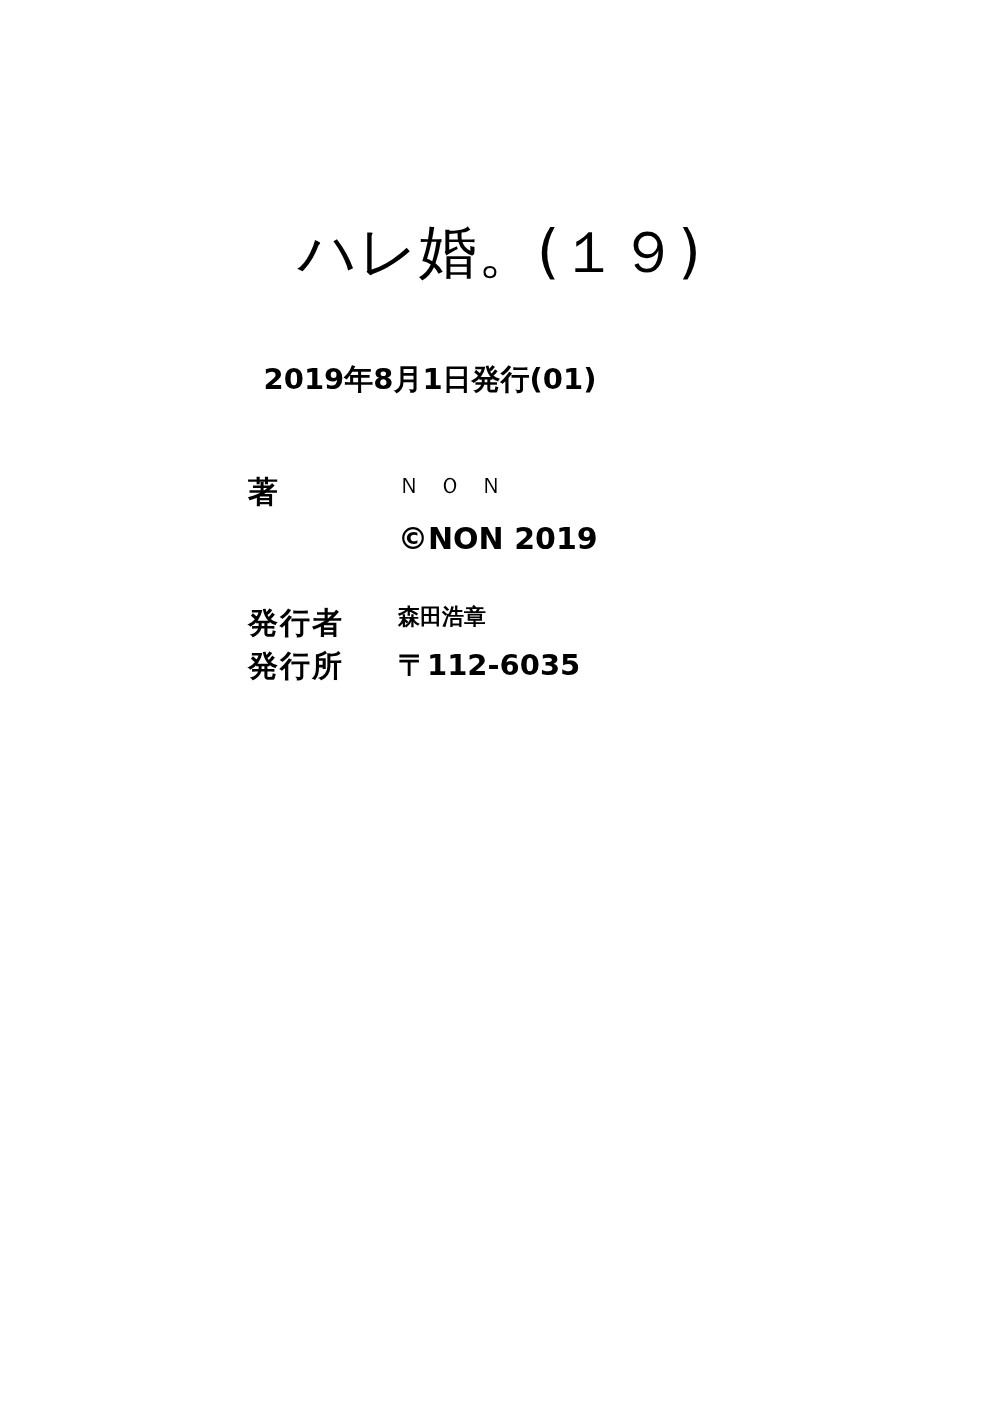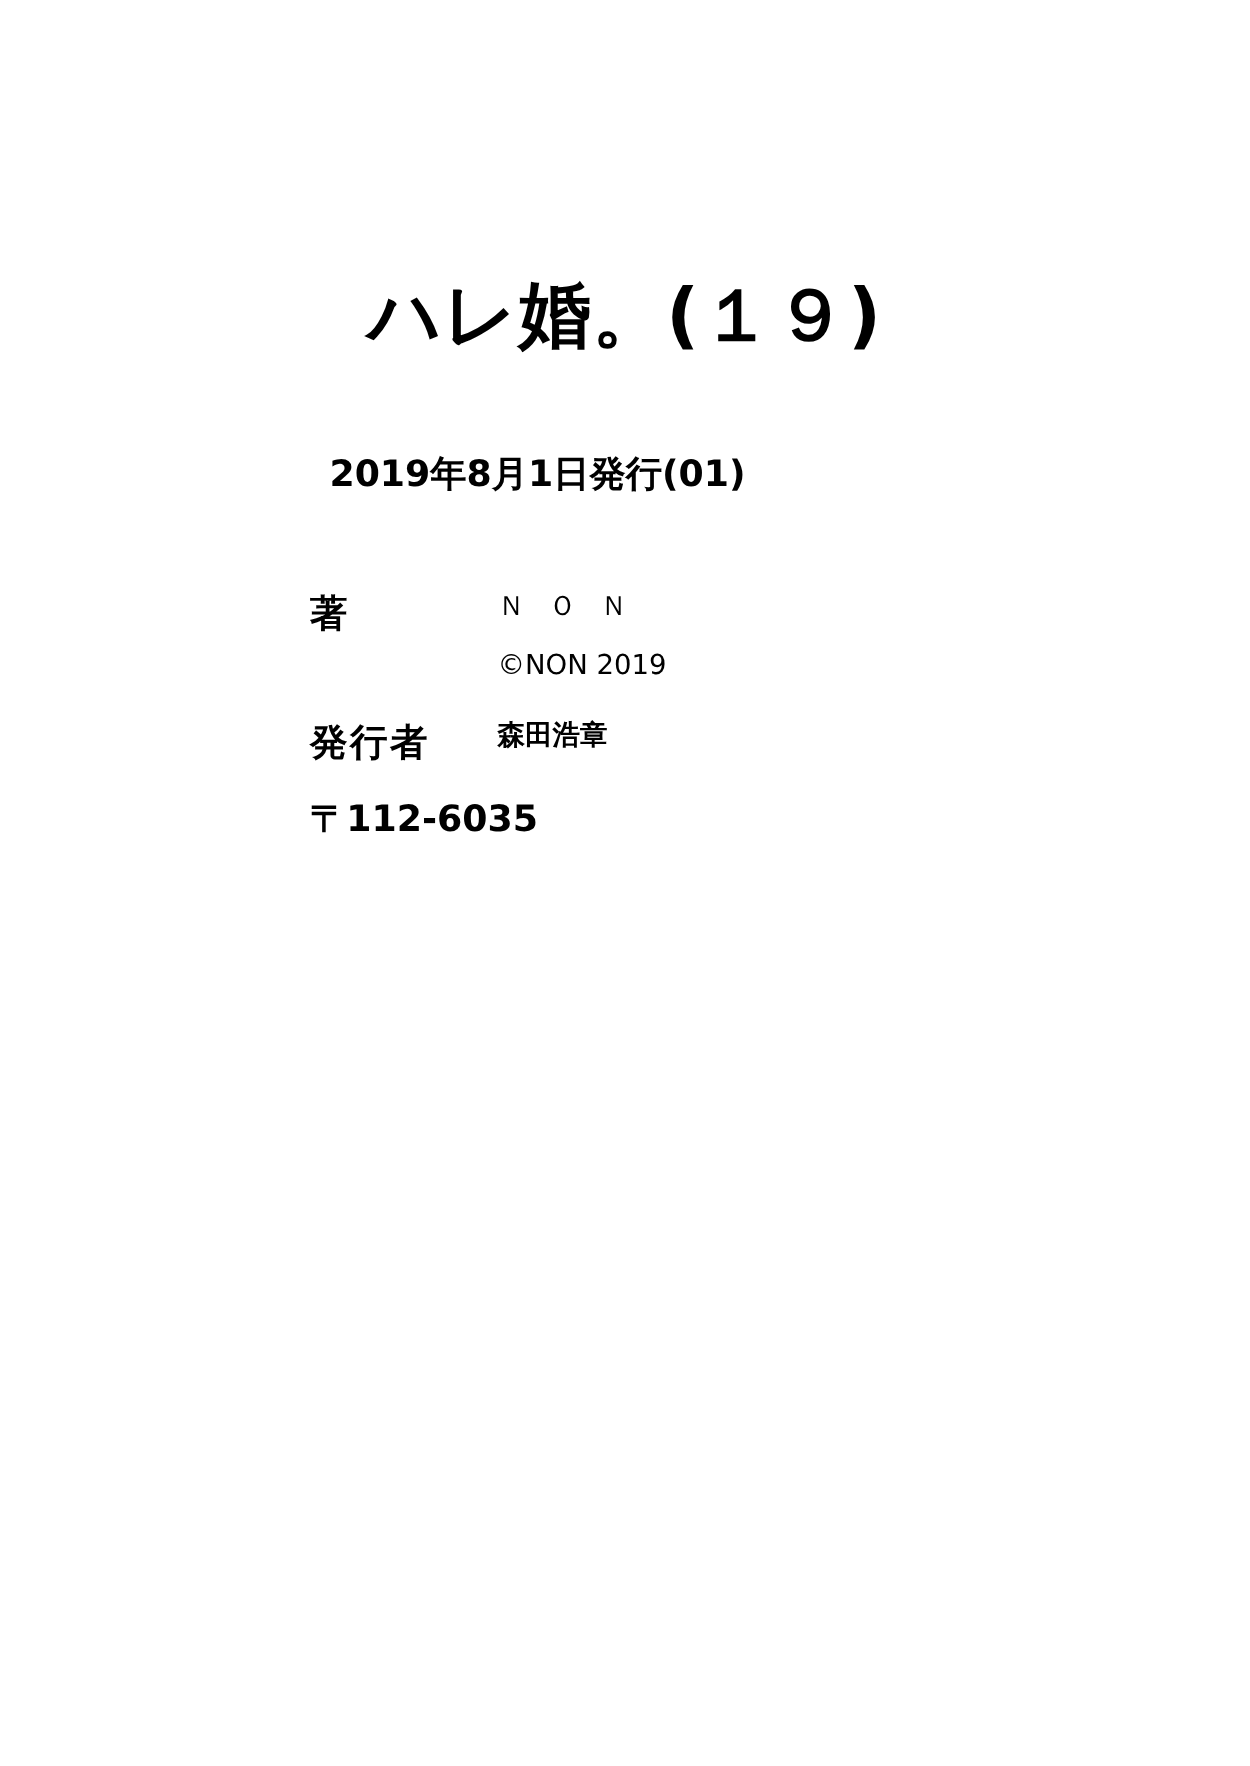--- a/index.html
+++ b/index.html
@@ -23,21 +23,21 @@
   }
 
   
   .title {
     position: absolute;
     top: 218px;
     left: 0;
     width: 1000px;
     text-align: center;
     font-size: 58px;
-    font-weight: 700;
+    font-weight: 400;
     letter-spacing: 1px;
     line-height: 1.2;
     white-space: nowrap;
   }
 
   
   .pubdate {
     position: absolute;
     top: 360px;
     left: 0;
@@ -53,21 +53,20 @@
   .colophon {
     position: absolute;
     top: 470px;
     left: 248px;
     width: 620px;
   }
 
   .row {
     display: flex;
     align-items: flex-start;
-    margin-bottom: 18px;
   }
   .row.tight { margin-bottom: 4px; }
 
   .label {
     width: 150px;
     flex: 0 0 150px;
     font-size: 30px;
     font-weight: 700;
     line-height: 1.45;
     letter-spacing: 2px;
@@ -78,26 +77,26 @@
     font-weight: 700;
     line-height: 1.45;
   }
 
   .value.spaced {
     letter-spacing: 6px;
     font-weight: 500;
   }
 
   .subvalue {
-    font-size: 22px;
-    font-weight: 400;
+    font-size: 30px;
+    font-weight: 700;
     line-height: 1.5;
     margin-left: 150px;
     margin-top: -2px;
-    margin-bottom: 24px;
+    margin-bottom: 40px;
   }
 
   .addr-line {
     font-size: 29px;
     font-weight: 700;
     line-height: 1.5;
   }
 </style>
 </head>
 <body>
@@ -115,19 +114,20 @@
       <div class="value spaced">Ｎ Ｏ Ｎ</div>
     </div>
     <div class="subvalue">©NON 2019</div>
 
     <div class="row">
       <div class="label">発行者</div>
       <div class="value">森田浩章</div>
     </div>
 
     <div class="row tight">
+      <div class="label">発行所</div>
       <div>
         <div class="addr-line">〒112-6035</div>
       </div>
     </div>
 
   </div>
 </div>
 
 </body></html>

